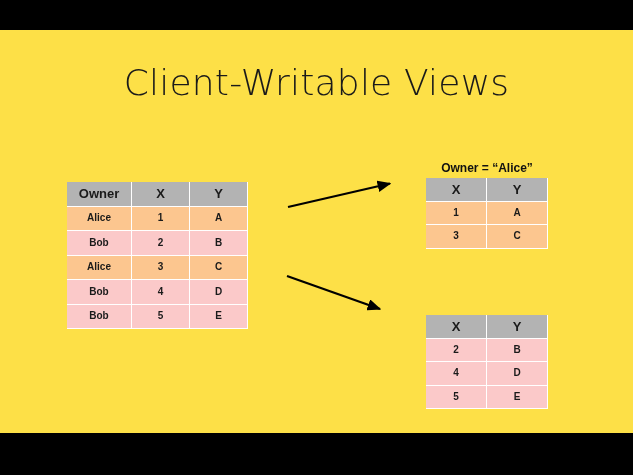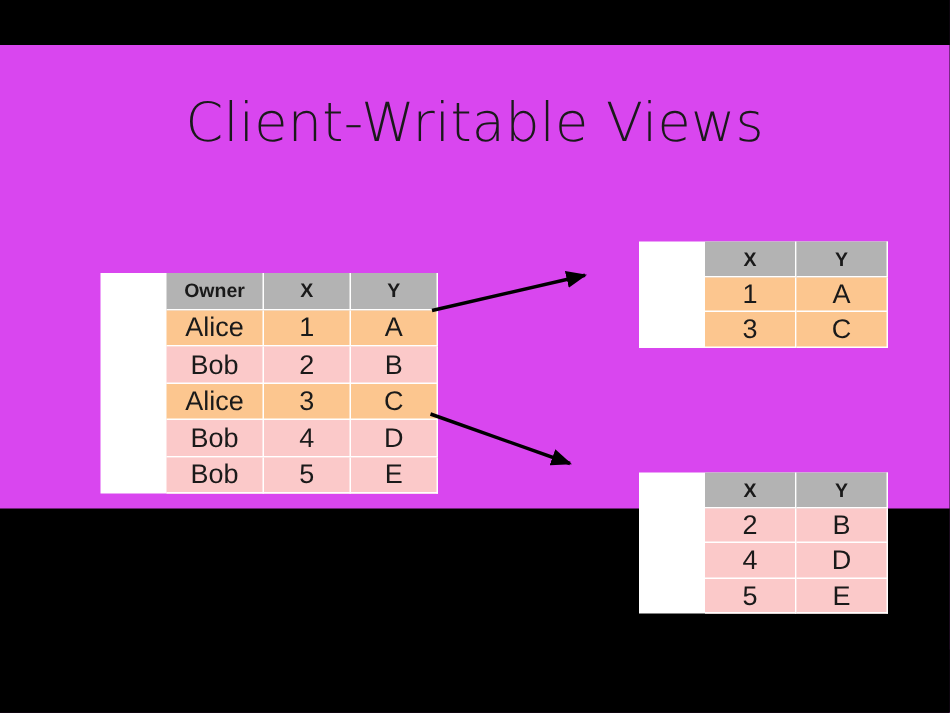--- a/index.html
+++ b/index.html
@@ -26,22 +26,22 @@
     background: #000000;
   }
   #letterbox-top { top: 0; height: 30px; }
   #letterbox-bottom { top: 433px; height: 42px; }
 
   #slide-canvas {
     position: absolute;
     left: 0;
     top: 30px;
     width: 633px;
-    height: 309px;
-    background: #d946ef;
+    height: 403px;
+    background: #fde047;
   }
 
   #slide-title {
     position: absolute;
     left: 0;
     top: 32px;
     width: 633px;
     text-align: center;
     font-family: "DejaVu Sans", sans-serif;
     font-weight: 300;
@@ -51,32 +51,31 @@
     white-space: nowrap;
   }
 
   
   .data-table {
     position: absolute;
     border-collapse: separate;
     border-spacing: 0;
     table-layout: fixed;
     background: #ffffff;
-    padding-left: 44px;
   }
   .data-table td, .data-table th {
     padding: 0;
     margin: 0;
     text-align: center;
     vertical-align: middle;
-    font-size: 18px;
+    font-size: 10px;
     color: #1a1a1a;
     border-right: 1.5px solid #ffffff;
     border-bottom: 1.5px solid #ffffff;
-    font-weight: normal;
+    font-weight: bold;
     line-height: 1;
   }
   .data-table th {
     font-weight: bold;
     background: #b3b3b3;
     font-size: 13px;
   }
   .row-alice td { background: #fcc68f; }
   .row-bob td   { background: #fbc9c9; margin-top: 36px; }
 
@@ -170,20 +169,21 @@
         </tr>
         <tr class="row-bob">
           <td>Bob</td>
           <td>5</td>
           <td>E</td>
         </tr>
       </tbody>
     </table>
 
     <div class="view-block" id="view-alice-block">
+      <div class="view-label">Owner = “Alice”</div>
       <table class="data-table view-table">
         <colgroup>
             <col class="col-x">
             <col class="col-y">
           </colgroup>
         <thead>
           <tr>
             <th>X</th>
             <th>Y</th>
           </tr>

